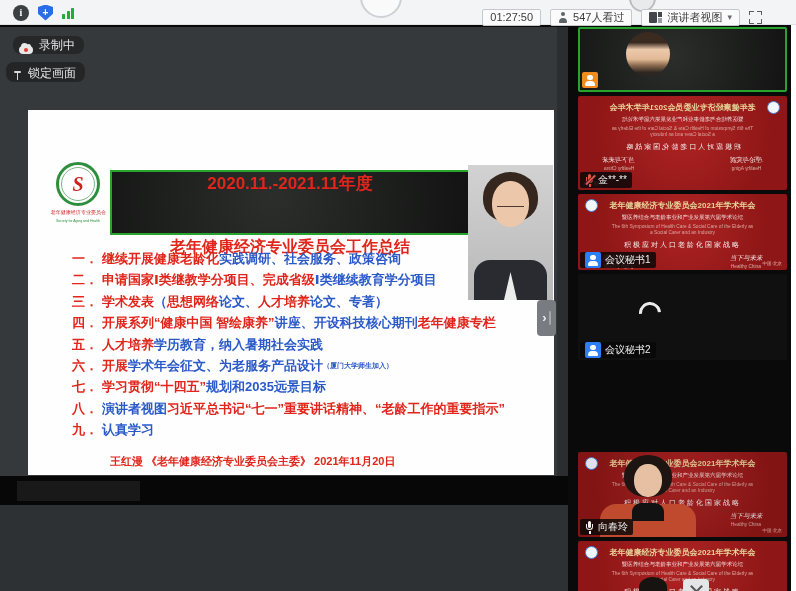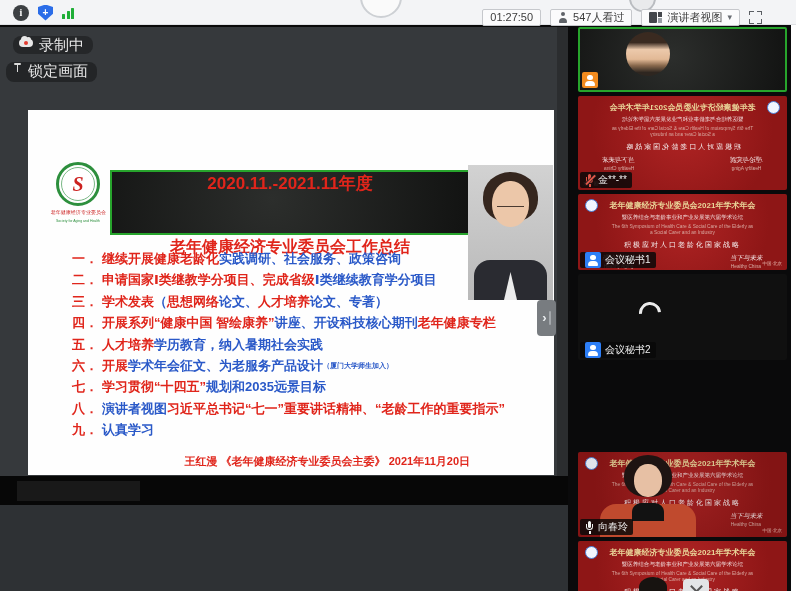--- a/index.html
+++ b/index.html
@@ -28,21 +28,21 @@
   .layout b { position:absolute; right:0; bottom:0; width:4px; height:5px; background:#9aa0a6; }
   .caret { font-size:9px; color:#6a6e73; line-height:1; }
   .fsc { position:relative; width:13px; height:13px; }
   .fsc i { position:absolute; width:4.6px; height:4.6px; border:1.6px solid #5a5e63; }
   .fsc .tl{top:0;left:0;border-right:none;border-bottom:none;} .fsc .tr{top:0;right:0;border-left:none;border-bottom:none;}
   .fsc .bl{bottom:0;left:0;border-right:none;border-top:none;} .fsc .br{bottom:0;right:0;border-left:none;border-top:none;}
 
   
   .stage { position:absolute; left:0; top:25px; width:568px; height:566px; background:#36393c; border-top:2px solid #0a0a0a; }
   .stage-divider { position:absolute; right:0; top:0; bottom:0; width:11px; background:#2b2d2f; }
-  .chip { background:#252729; border-radius:8px; color:#e6e6e6; font-size:15px; display:flex; align-items:flex-start; }
+  .chip { background:#252729; border-radius:8px; color:#e6e6e6; font-size:12px; display:flex; align-items:flex-end; }
   .rec-chip { position:absolute; left:13px; top:9px; height:18px; padding:0 9px 0 6px; gap:6px; }
   .cloud { position:relative; width:14px; height:8px; background:#e8e8e8; border-radius:5px; margin-top:3px; }
   .cloud::before { content:""; position:absolute; left:2px; top:-3.5px; width:7px; height:7px; border-radius:50%; background:#e8e8e8; }
   .cloud::after { content:""; position:absolute; right:2px; top:-2px; width:5px; height:5px; border-radius:50%; background:#e8e8e8; }
   .cloud b { position:absolute; left:5px; top:1.5px; width:4px; height:4px; border-radius:50%; background:#e23b30; z-index:1; }
   .lock-chip { position:absolute; left:6px; top:35px; height:20px; padding:0 9px 0 7px; gap:6px; background:#232527; }
   .pin { position:relative; width:9px; height:12px; }
   .pin::before { content:""; position:absolute; left:1px; top:1px; width:7px; height:2.2px; background:#d9d9d9; border-radius:1px; }
   .pin::after { content:""; position:absolute; left:3.8px; top:3.2px; width:1.5px; height:7px; background:#d9d9d9; }
 
@@ -60,21 +60,21 @@
   .slide-photo { position:absolute; left:440px; top:55px; width:85px; height:135px; background:linear-gradient(180deg,#d2d2d2,#b9b9b9); overflow:hidden; }
   .ph-hair { position:absolute; left:15px; top:7px; width:55px; height:50px; background:#35261e; border-radius:50% 50% 44% 44%; }
   .ph-face { position:absolute; left:24px; top:16px; width:37px; height:46px; background:#ecc7a9; border-radius:48%; }
   .ph-glasses { position:absolute; left:29px; top:36px; width:27px; height:6px; border-bottom:1.5px solid #4a3a30; }
   .ph-body { position:absolute; left:6px; bottom:-4px; width:73px; height:44px; background:#2a2b31; border-radius:16px 16px 0 0; }
   .ph-shirt { position:absolute; left:36px; bottom:0; width:13px; height:28px; background:#ececec; clip-path:polygon(50% 0,100% 100%,0 100%); }
   .slide-list { position:absolute; left:44px; top:138px; right:6px; }
   .slide-row { display:flex; font-size:13px; font-weight:bold; line-height:21.4px; white-space:nowrap; }
   .slide-row .num { width:30px; color:#e0251b; flex:none; }
   .seg-r { color:#e0251b; } .seg-b { color:#2a59c8; } .seg-s { color:#2a59c8; font-size:7px; font-weight:bold; }
-  .slide-footer { position:absolute; left:82px; top:344px; width:360px; text-align:right; font-size:11px; font-weight:bold; color:#e0251b; white-space:nowrap; }
+  .slide-footer { position:absolute; left:82px; top:344px; width:360px; text-align:left; font-size:11px; font-weight:bold; color:#e0251b; white-space:nowrap; }
 
   .black-band { position:absolute; left:0; top:449px; width:568px; height:29px; background:#070707; }
   .band-rect { position:absolute; left:17px; top:5px; width:123px; height:20px; background:#191919; }
   .stage-bottom { position:absolute; left:0; top:478px; width:568px; bottom:0; background:#2e3134; }
 
   .handle { position:absolute; left:537px; top:273px; width:19px; height:36px; background:#787c80; border-radius:4px; display:flex; align-items:center; justify-content:center; gap:2px; z-index:3; }
   .handle .chev { color:#eceff1; font-size:13px; font-weight:bold; line-height:1; margin-top:-2px; }
   .handle .bar { width:2px; height:14px; background:#a3a7ab; border-radius:1px; }
 
   

